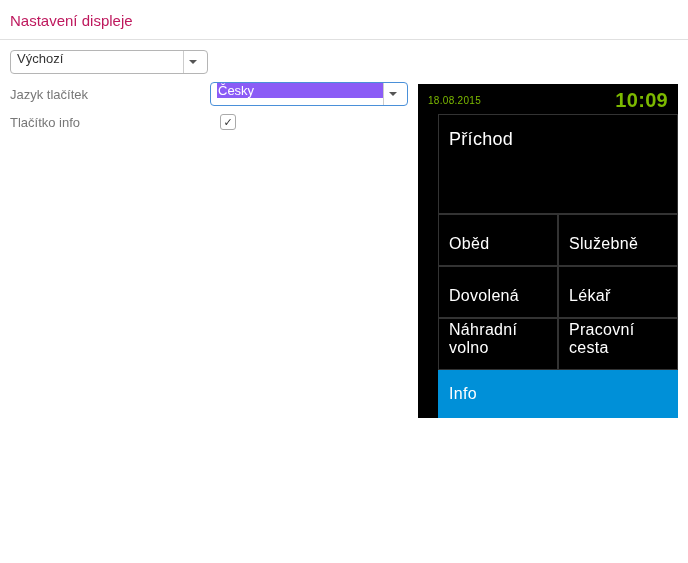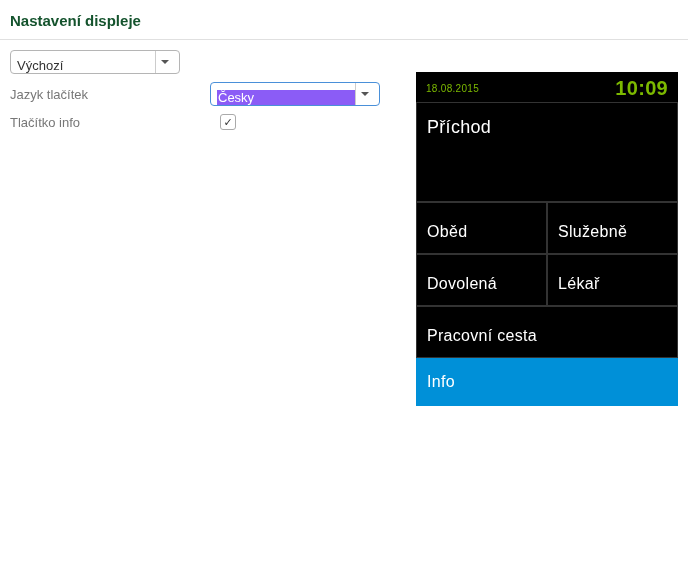--- a/index.html
+++ b/index.html
@@ -10,23 +10,23 @@
     body {
       font-family: Arial, Helvetica, sans-serif;
       font-size: 13px;
       color: #666;
       width: 688px;
       height: 563px;
       background: #fff;
       overflow: hidden;
     }
     .page-title {
-      color: #14532d;
+      color: #be185d;
       font-size: 15px;
-      font-weight: 700;
+      font-weight: 400;
       padding: 12px 10px 10px 10px;
     }
     .hr {
       border: none;
       border-top: 1px solid #e0e0e0;
       margin: 0 0 10px 0;
     }
     .content {
       display: flex;
       padding: 0 10px;
@@ -39,27 +39,27 @@
       align-items: center;
       margin-bottom: 8px;
     }
     .form-label {
       width: 200px;
       color: #777;
       font-size: 13px;
     }
     .select-wrap {
       position: relative;
-      width: 170px;
+      width: 198px;
       height: 24px;
       border: 1px solid #b5b5b5;
       border-radius: 4px;
       background: #fff;
       display: flex;
-      align-items: flex-end;
+      align-items: flex-start;
       padding: 0 6px;
       cursor: pointer;
     }
     .select-wrap.focused {
       border-color: #4a90d9;
     }
     .select-text {
       flex: 1;
       font-size: 13px;
       color: #333;
@@ -94,21 +94,21 @@
     }
     .checkbox .tick {
       font-size: 11px;
       color: #333;
       line-height: 1;
     }
 
     .preview {
       width: 262px;
       margin-left: 10px;
-      margin-top: 22px;
+      margin-top: 34px;
       background: #000;
       font-family: "Arial Narrow", Arial, sans-serif;
       letter-spacing: 0.3px;
     }
     .preview-header {
       display: flex;
       justify-content: space-between;
       align-items: center;
       padding: 6px 10px 4px 10px;
       height: 30px;
@@ -117,20 +117,21 @@
       color: #7cb900;
       font-size: 10px;
     }
     .preview-time {
       color: #7cb900;
       font-size: 20px;
       font-weight: 700;
     }
     .tile-row {
       display: flex;
+      padding-left: 20px;
     }
     .tile {
       flex: 1;
       border: 1px solid #333;
       height: 52px;
       display: flex;
       align-items: flex-end;
       padding: 12px 10px;
       color: #fff;
       font-size: 16px;
@@ -207,19 +208,20 @@
 
     <div class="tile-row">
       <div class="tile">Oběd</div>
       <div class="tile">Služebně</div>
     </div>
     <div class="tile-row">
       <div class="tile">Dovolená</div>
       <div class="tile">Lékař</div>
     </div>
     <div class="tile-row">
+      <div class="tile">Náhradní volno</div>
       <div class="tile">Pracovní cesta</div>
     </div>
     <div class="tile-row">
       <div class="tile info wide">Info</div>
     </div>
   </div>
 </div>
 
 </body></html>

